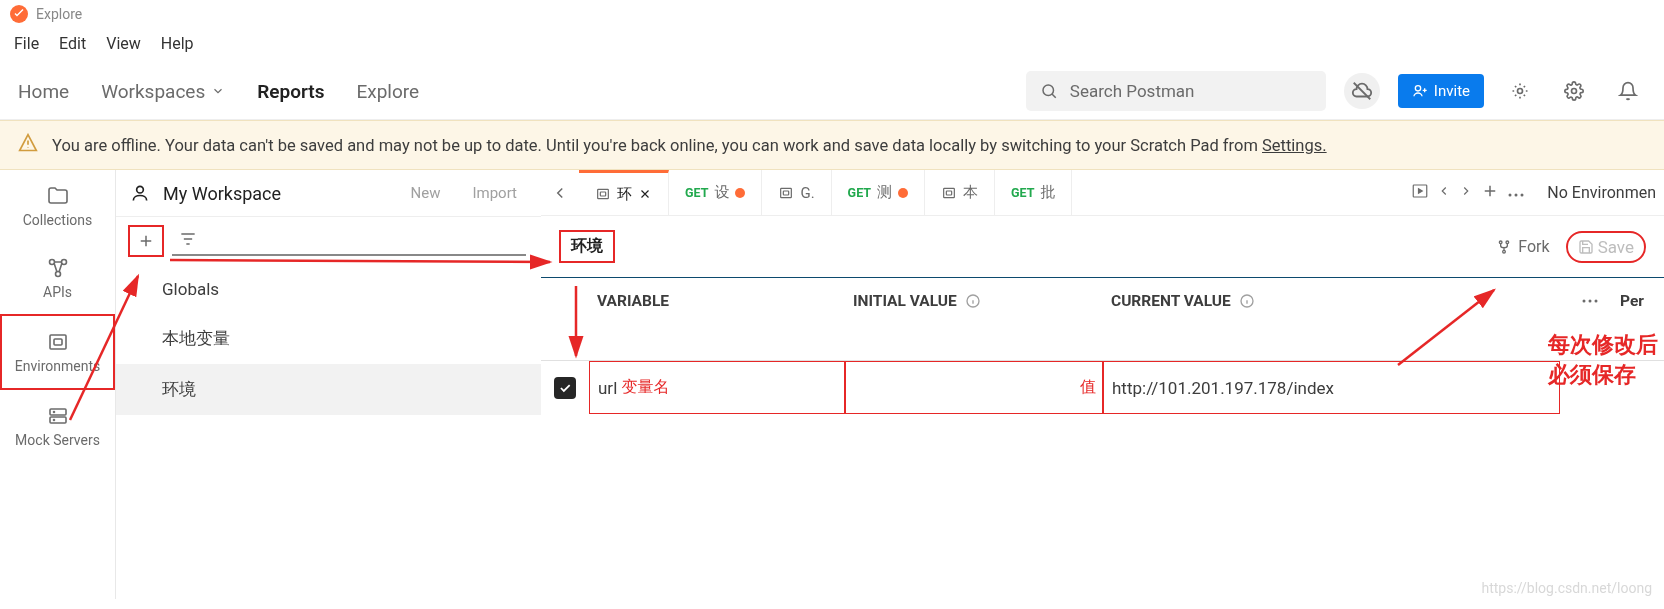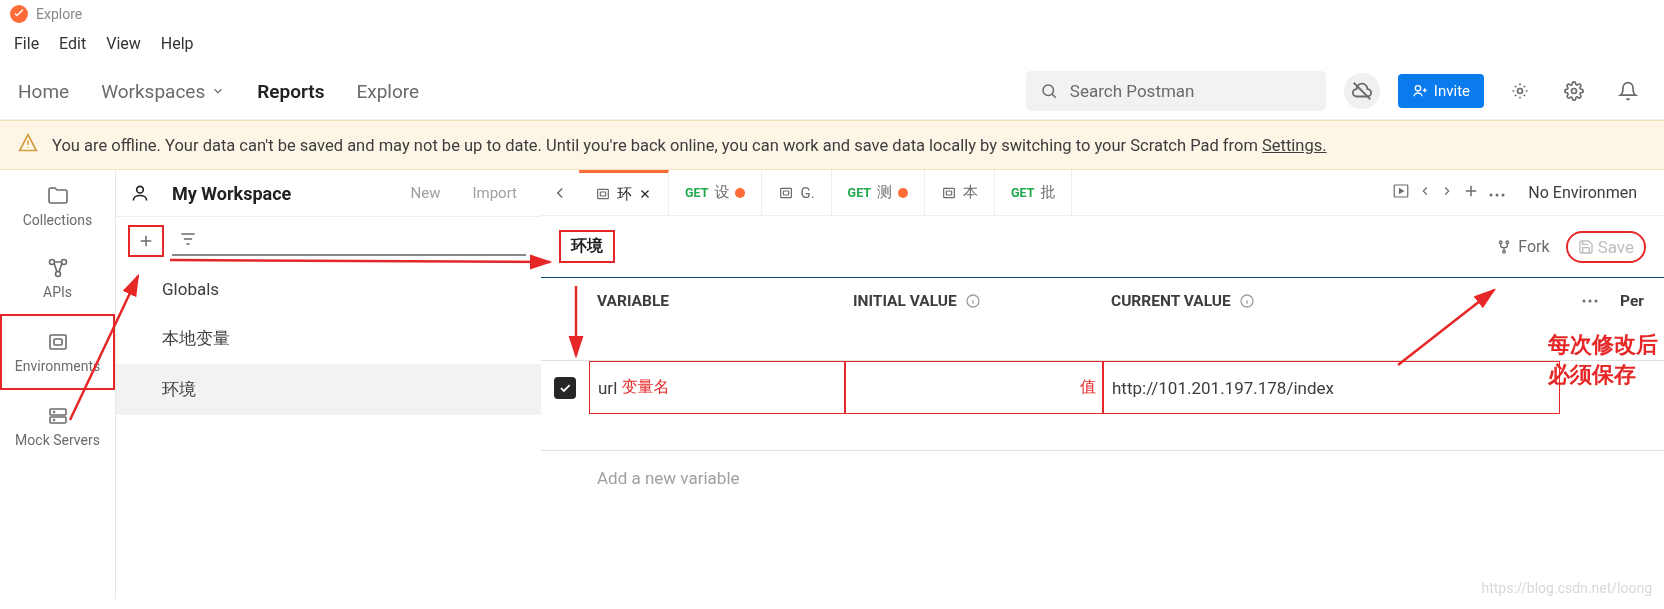--- a/index.html
+++ b/index.html
@@ -37,40 +37,40 @@
 
 
 .icon-col { width: 116px; border-right: 1px solid #e8e8e8; display: flex; flex-direction: column; }
 .icon-item { display: flex; flex-direction: column; align-items: center; gap: 4px; padding: 14px 4px; color: #6b6b6b; font-size: 14px; cursor: pointer; }
 .icon-item.active { border: 2px solid #e62727; }
 .icon-item svg { width: 24px; height: 24px; }
 
 
 .env-col { width: 425px; background: #fff; display: flex; flex-direction: column; }
 .env-col-hdr { display: flex; align-items: center; padding: 8px 14px; border-bottom: 1px solid #eee; gap: 12px; }
-.ws-name { display: flex; align-items: center; gap: 22px; font-size: 18px; font-weight: 700; flex: 1; }
+.ws-name { display: flex; align-items: center; gap: 13px; font-size: 18px; font-weight: 400; flex: 1; }
 .ghost-btn { color: #a0a0a0; font-size: 15px; padding: 6px 10px; border-radius: 3px; cursor: pointer; }
 .env-tools { display: flex; align-items: center; padding: 8px 12px; gap: 14px; }
 .plus-box { width: 36px; height: 32px; border: 2px solid #e62727; display: flex; align-items: center; justify-content: center; color: #6b6b6b; cursor: pointer; }
 .filter-ic { color: #6b6b6b; cursor: pointer; }
 .env-list { flex: 1; }
 .env-row { padding: 14px 24px 14px 46px; font-size: 17px; color: #3d3d3d; cursor: pointer; }
 .env-row.selected { background: #f2f2f2; }
 
 
 .main { flex: 1; display: flex; flex-direction: column; position: relative; }
 .tabs-row { display: flex; align-items: center; height: 46px; border-bottom: 1px solid #eee; }
 .tab-nav-btn { width: 38px; display: flex; align-items: center; justify-content: center; color: #6b6b6b; cursor: pointer; }
 .tab { height: 46px; display: flex; align-items: center; gap: 6px; padding: 0 16px; font-size: 15px; color: #6b6b6b; cursor: pointer; border-right: 1px solid #eee; position: relative; }
 .tab.active { border-top: 3px solid #ff6c37; color: #212121; }
 .tab .method { font-size: 12.5px; font-weight: 700; }
 .tab .method.get { color: #22a94e; }
 .tab .dot { width: 10px; height: 10px; background: #ff6c37; border-radius: 50%; }
 .tab .tab-ic { color: #6b6b6b; }
-.tabs-right { margin-left: auto; display: flex; align-items: center; gap: 8px; padding-right: 27px; color: #6b6b6b; }
+.tabs-right { margin-left: auto; display: flex; align-items: center; gap: 8px; padding-right: 8px; color: #6b6b6b; }
 .tabs-right .nav-ic { cursor: pointer; }
 .no-env { font-size: 16px; color: #3d3d3d; padding-left: 14px; }
 
 
 .ed-hdr { display: flex; align-items: center; padding: 14px 18px; }
 .env-label-box { border: 2px solid #e62727; padding: 4px 10px; font-size: 16px; font-weight: 700; position: relative; }
 .ed-right { margin-left: auto; display: flex; align-items: center; gap: 16px; }
 .fork-btn { display: flex; align-items: center; gap: 6px; font-size: 16px; color: #6b6b6b; cursor: pointer; }
 .save-btn { display: flex; align-items: center; gap: 4px; font-size: 17px; color: #bdbdbd; cursor: pointer; border: 2.5px solid #e62727; border-radius: 22px; padding: 4px 10px; }
 
@@ -382,28 +382,20 @@
         <div class="vt-cell-init">
           <span class="red-note-r">值</span>
         </div>
         <div class="vt-cell-cur">
           <span>http://101.201.197.178/index</span>
         </div>
         <div class="vt-cell-more"></div>
         <div class="vt-cell-per"></div>
       </div>
 
-      <div class="vt-row">
-        <div class="vt-cell-cb"></div>
-        <div class="vt-cell-var placeholder" style="color:#a0a0a0;">Add a new variable</div>
-        <div class="vt-cell-init"></div>
-        <div class="vt-cell-cur"></div>
-        <div class="vt-cell-more"></div>
-        <div class="vt-cell-per"></div>
-      </div>
     </div>
 
     <div class="annot-text" style="right:6px; top:160px;">
       <div>每次修改后</div>
       <div>必须保存</div>
     </div>
 
   </div>
 </div>
 

